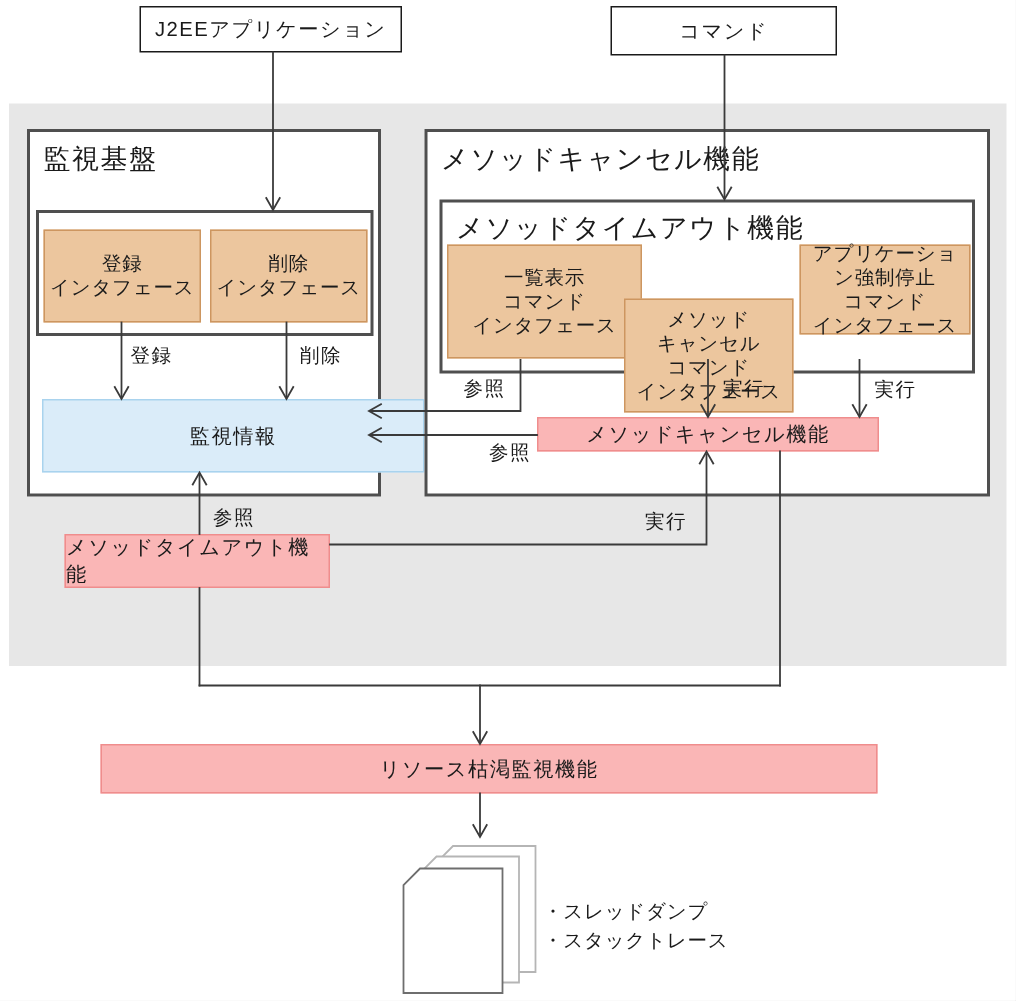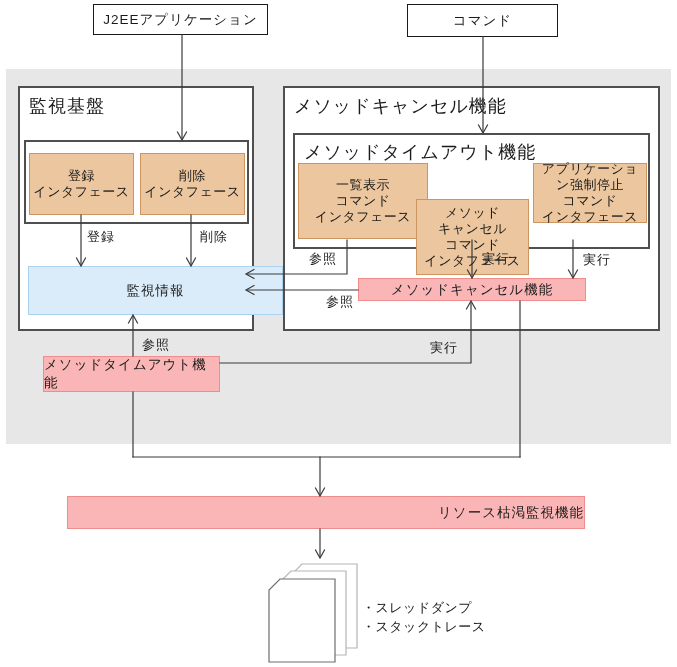--- a/index.html
+++ b/index.html
@@ -78,21 +78,21 @@
   </div>
   <div class="abs pink-box" style="left:358px;top:278px;width:228px;height:23px;">
     <span>メソッドキャンセル機能</span>
   </div>
 
   <div class="abs pink-box" style="left:43px;top:356px;width:177px;height:36px;">
     <span>メソッドタイムアウト機能</span>
   </div>
 
 
-  <div class="abs pink-box" style="left:67px;top:496px;width:518px;height:33px;justify-content:flex-end;">
+  <div class="abs pink-box" style="left:67px;top:496px;width:518px;height:33px;">
     <span>リソース枯渇監視機能</span>
   </div>
 
   <div class="doc-notes" style="left:362px;top:598px;">・スレッドダンプ
 ・スタックトレース</div>
 
   <div class="edge-label" style="left:87px;top:228px;">登録</div>
   <div class="edge-label" style="left:200px;top:228px;">削除</div>
   <div class="edge-label" style="left:309px;top:250px;">参照</div>
   <div class="edge-label" style="left:482px;top:250px;">実行</div>

